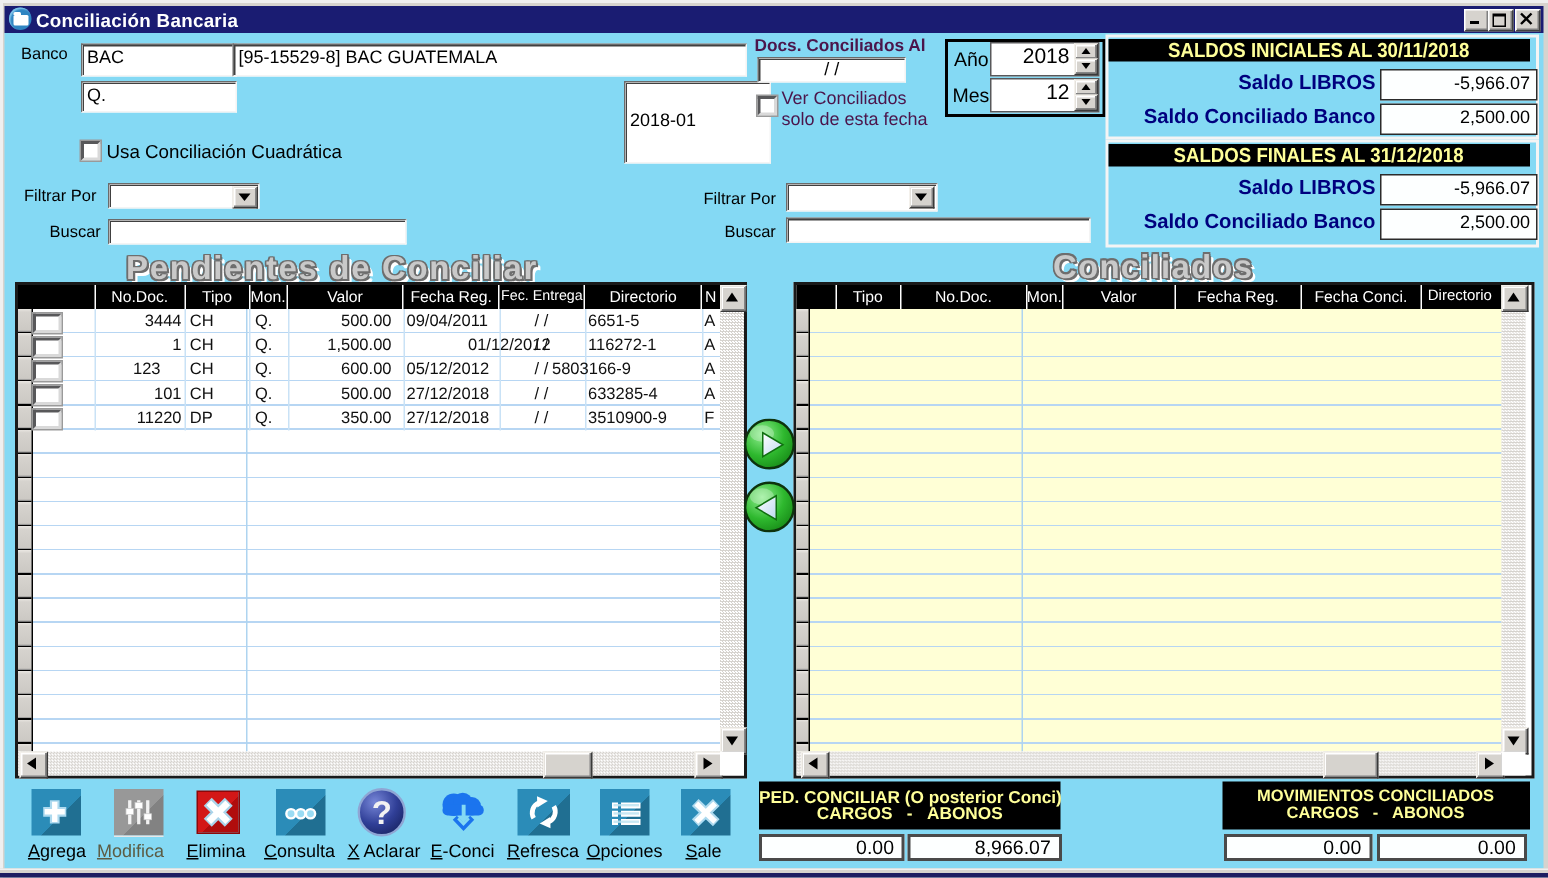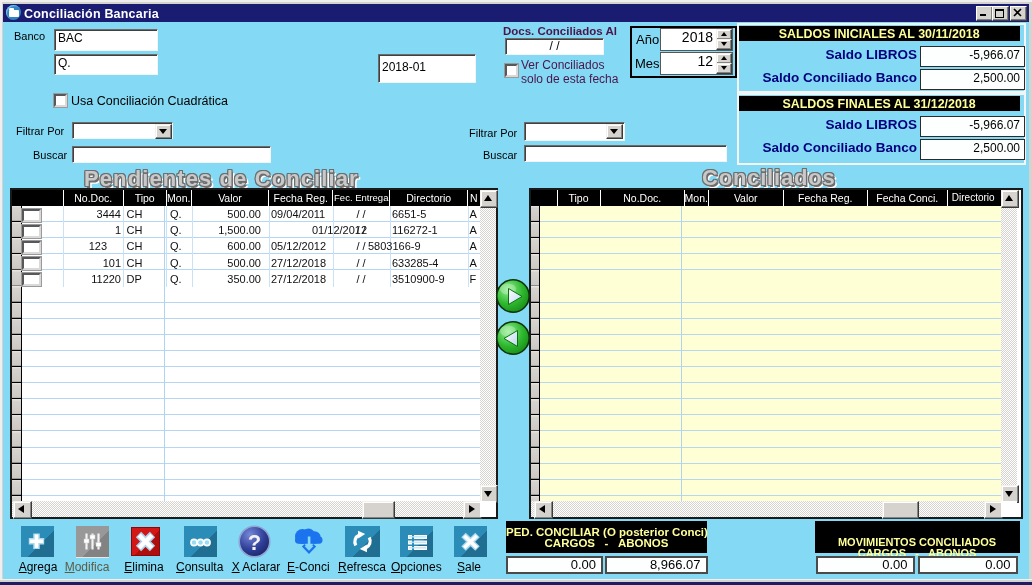--- a/index.html
+++ b/index.html
@@ -54,22 +54,23 @@
   <div class="abs capbtn" style="left:992px;"></div>
   <div class="abs" style="left:995px;top:9px;width:7px;height:6px;border:1px solid #000;border-top:2px solid #000;"></div>
   <div class="abs capbtn" style="left:1010px;"></div>
   <svg class="abs" style="left:1013px;top:8px;" width="9" height="9">
       <path d="M1 1 L8 8 M8 1 L1 8" stroke="#000" stroke-width="1.6"></path>
     </svg>
   <div class="abs" id="client"></div>
 
   <div class="abs lbl" style="left:14px;top:30px;">Banco</div>
   <div class="abs fld" style="left:54px;top:29px;width:96px;height:18px;padding:1px 3px;">BAC</div>
+  <div class="abs fld" style="left:155px;top:29px;width:335px;height:18px;padding:1px 3px;">[95-15529-8] BAC GUATEMALA</div>
   <div class="abs fld" style="left:54px;top:54px;width:96px;height:17px;padding:1px 3px;">Q.</div>
-  <div class="abs fld" style="left:378px;top:54px;width:90px;height:17px;padding:5px 3px;">2018-01</div>
+  <div class="abs fld" style="left:416px;top:54px;width:90px;height:17px;padding:18px 3px;">2018-01</div>
 
   <div class="abs plbl" style="left:503px;top:25px;font-weight:bold;font-size:11.5px;">Docs. Conciliados Al</div>
   <div class="abs fld" style="left:505px;top:38px;width:97px;height:15px;text-align:center;">/&nbsp;/</div>
   <div class="abs cbx" style="left:505px;top:64px;width:9px;height:9px;"></div>
   <div class="abs plbl" style="left:521px;top:58px;">Ver Conciliados</div>
   <div class="abs plbl" style="left:521px;top:72px;">solo de esta fecha</div>
 
   <div class="abs" style="left:630px;top:26px;width:103px;height:48px;border:2px solid #000;"></div>
   <div class="abs lbl" style="left:636px;top:32px;font-size:13px;text-align:right;">Año</div>
   <div class="abs lbl" style="left:635px;top:56px;font-size:13px;">Mes</div>
@@ -349,19 +350,19 @@
   <div class="abs tlbl" style="left:176px;width:47px;"><span class="u">C</span>onsulta</div>
   <div class="abs tlbl" style="left:229px;width:54px;"><span class="u">X</span> Aclarar</div>
   <div class="abs tlbl" style="left:287px;width:42px;"><span class="u">E</span>-Conci</div>
   <div class="abs tlbl" style="left:338px;width:46px;"><span class="u">R</span>efresca</div>
   <div class="abs tlbl" style="left:391px;width:49px;"><span class="u">O</span>pciones</div>
   <div class="abs tlbl" style="left:455px;width:28px;"><span class="u">S</span>ale</div>
 
   <div class="abs blkhdr" style="left:506px;top:521px;width:201px;height:31.5px;font-size:11.5px;line-height:11px;padding-top:5.5px;box-sizing:border-box;">PED. CONCILIAR (O posterior Conci)<br>CARGOS&nbsp;&nbsp;&nbsp;-&nbsp;&nbsp;&nbsp;ABONOS</div>
   <div class="abs bfld" style="left:506px;top:555.5px;width:97px;">0.00</div>
   <div class="abs bfld" style="left:605px;top:555.5px;width:102.5px;">8,966.07</div>
-  <div class="abs blkhdr" style="left:814.5px;top:521px;width:205px;height:31.5px;font-size:11px;line-height:11px;padding-top:16px;box-sizing:border-box;">MOVIMIENTOS CONCILIADOS<br>CARGOS&nbsp;&nbsp;&nbsp;-&nbsp;&nbsp;&nbsp;ABONOS</div>
+  <div class="abs blkhdr" style="left:814.5px;top:521px;width:205px;height:31.5px;font-size:11px;line-height:11px;padding-top:5px;box-sizing:border-box;">MOVIMIENTOS CONCILIADOS<br>CARGOS&nbsp;&nbsp;&nbsp;-&nbsp;&nbsp;&nbsp;ABONOS</div>
   <div class="abs bfld" style="left:816px;top:555.5px;width:98.5px;">0.00</div>
   <div class="abs bfld" style="left:917.5px;top:555.5px;width:100px;">0.00</div>
 
   <div class="abs" style="left:0;top:579px;width:1032px;height:3px;background:#d6d3ce;border-top:1px solid #f0f0f0;"></div>
   <div class="abs" style="left:0;top:582px;width:1032px;height:3px;background:#1d1d62;"></div>
 </div>
 
 </body></html>

